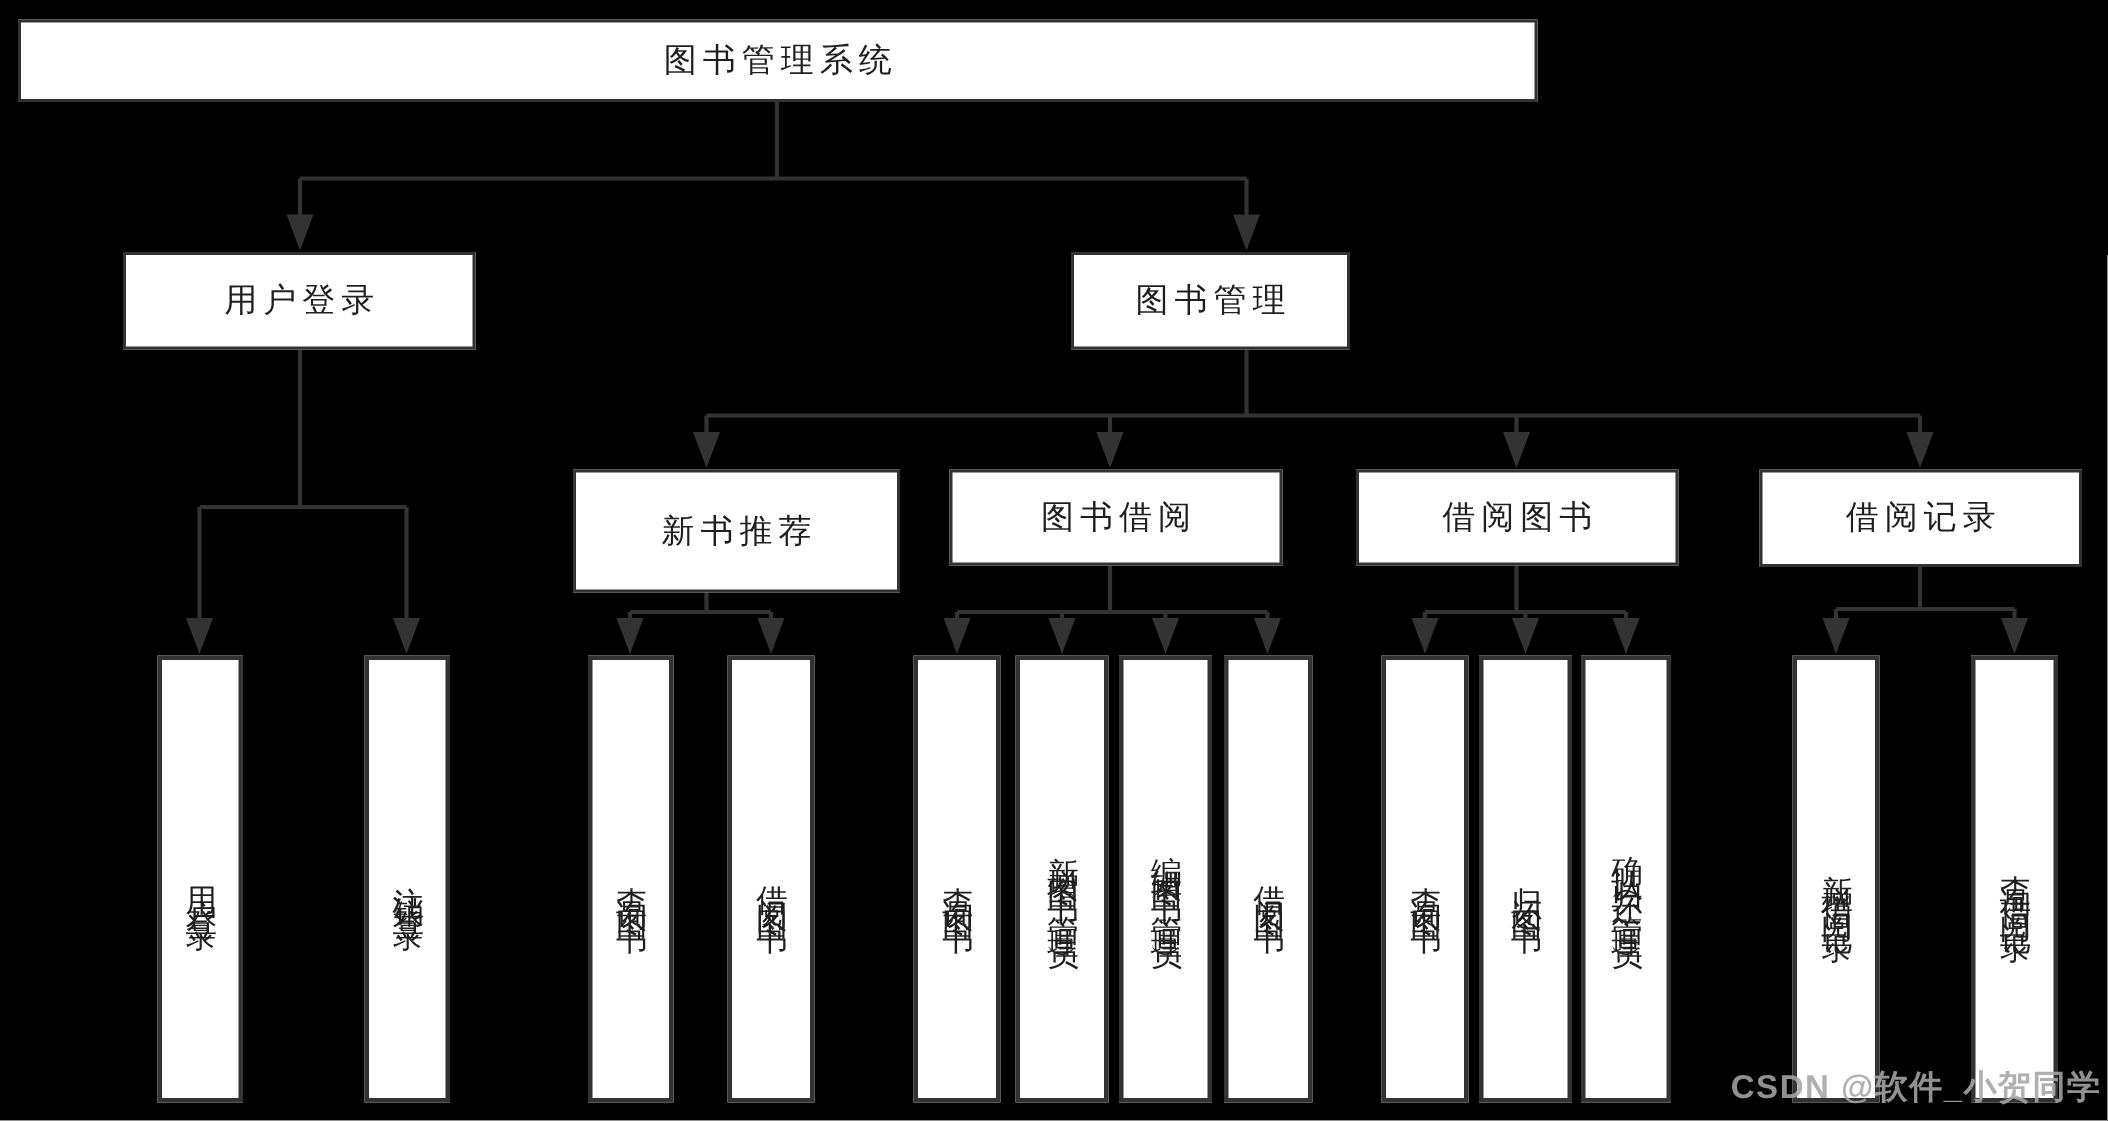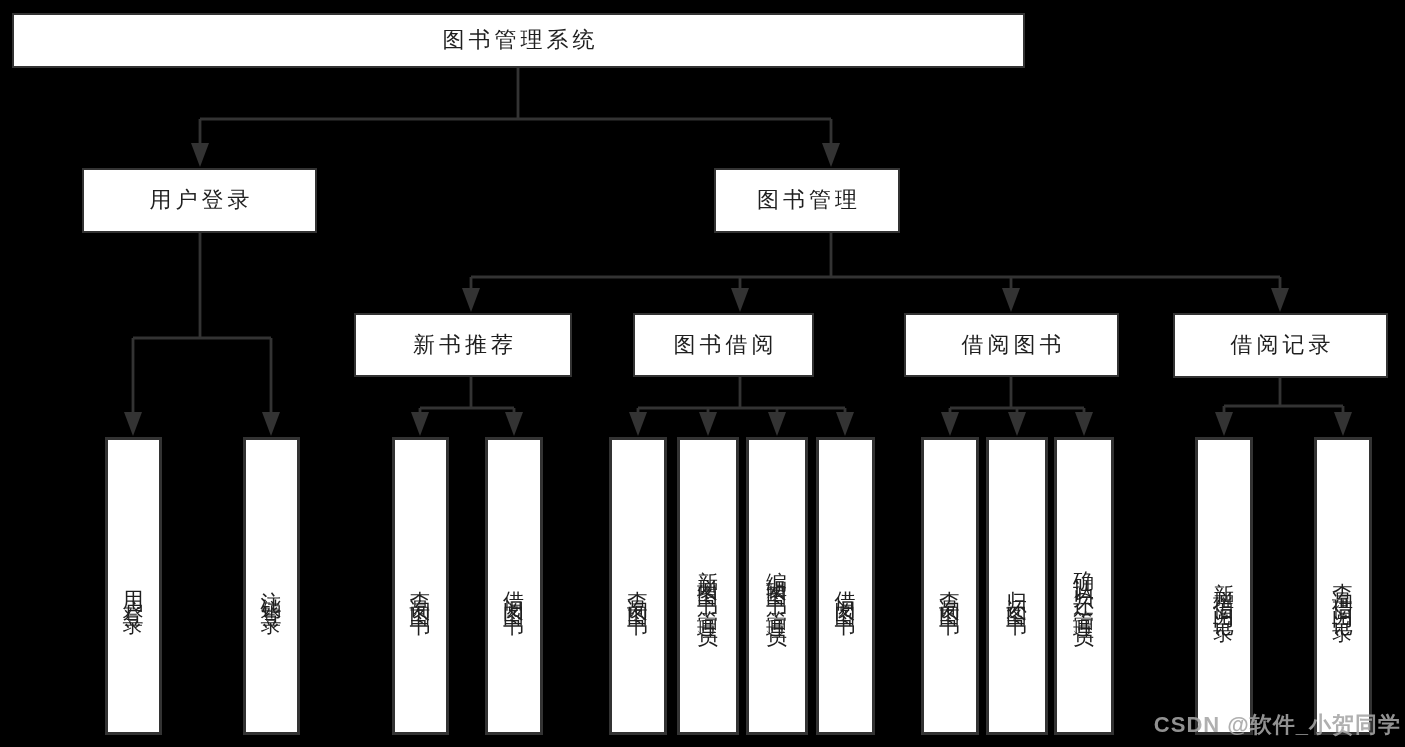--- a/index.html
+++ b/index.html
@@ -77,22 +77,22 @@
       <polygon points="1215,412 1233,412 1224,436"></polygon>
       <polygon points="1334,412 1352,412 1343,436"></polygon>
     </g>
   </svg>
 
   <div class="node" style="left:12px;top:13px;width:1013px;height:55px">图书管理系统</div>
 
   <div class="node" style="left:82px;top:168px;width:235px;height:65px">用户登录</div>
   <div class="node" style="left:714px;top:168px;width:186px;height:65px">图书管理</div>
 
-  <div class="node" style="left:354px;top:313px;width:218px;height:64px">新书推荐</div>
-  <div class="node" style="left:633px;top:313px;width:181px;height:64px">图书借阅</div>
+  <div class="node" style="left:382px;top:313px;width:218px;height:82px">新书推荐</div>
+  <div class="node" style="left:633px;top:313px;width:222px;height:64px">图书借阅</div>
   <div class="node" style="left:904px;top:313px;width:215px;height:64px">借阅图书</div>
   <div class="node" style="left:1173px;top:313px;width:215px;height:65px">借阅记录</div>
 
   <div class="node leaf" style="left:105px;top:437px;width:57px;height:298px">用户登录</div>
   <div class="node leaf" style="left:243px;top:437px;width:57px;height:298px">注销登录</div>
 
   <div class="node leaf" style="left:392px;top:437px;width:57px;height:298px">查询图书</div>
   <div class="node leaf" style="left:485px;top:437px;width:58px;height:298px">借阅图书</div>
 
   <div class="node leaf" style="left:609px;top:437px;width:58px;height:298px">查询图书</div>

